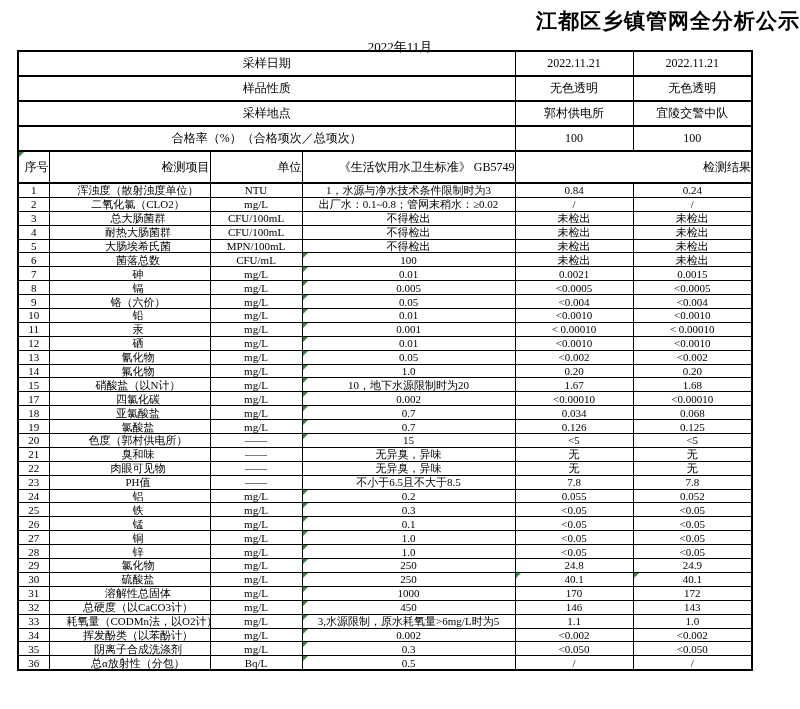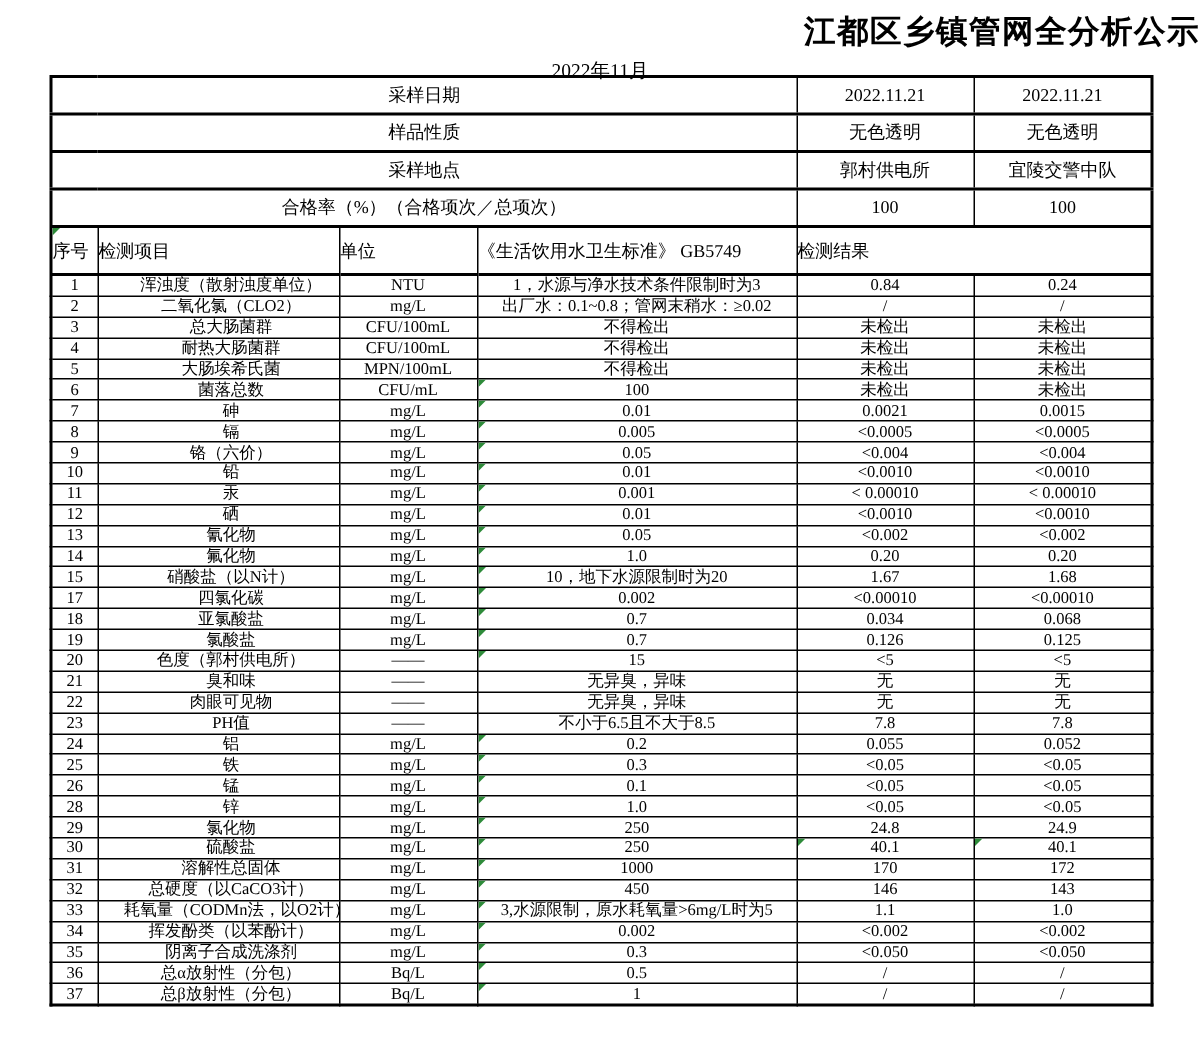--- a/index.html
+++ b/index.html
@@ -9,34 +9,34 @@
     position:relative;overflow:hidden;
   }
   .page-title{
     text-align:right;font-size:21px;font-weight:bold;
     margin:7px 0 0 0;letter-spacing:1px;
   }
   .page-subtitle{
     text-align:center;font-size:13px;margin-top:3px;
   }
   table.report{
-    position:absolute;left:33px;top:50px;width:734px;
+    position:absolute;left:17px;top:50px;width:734px;
     border-collapse:collapse;table-layout:fixed;
     border:2px solid #000;
   }
   td{
     border:1px solid #000;overflow:hidden;white-space:nowrap;
     position:relative;padding:0;vertical-align:middle;
   }
   tr.info-row td{
     height:23px;font-size:12px;text-align:center;
     border-top-width:2px;border-bottom-width:2px;
   }
   tr.head-row td{
-    height:30px;font-size:12px;text-align:left;font-weight:normal;
+    height:30px;font-size:12px;text-align:right;font-weight:normal;
     border-bottom-width:2px;border-top-width:2px;
   }
   tr.data-row td{
     height:12.9px;font-size:11px;line-height:12px;text-align:center;
   }
   td.c-item{text-align:left;padding-left:17px;}
   .gmark{
     position:absolute;top:0;left:0;width:0;height:0;
     border-top:5px solid #2e8b3a;border-right:5px solid transparent;
     pointer-events:none;
@@ -281,20 +281,28 @@
       </tr>
       <tr class="data-row">
         <td class="c-no"><span>26</span></td>
         <td class="c-item"><span>锰</span></td>
         <td class="c-unit"><span>mg/L</span></td>
         <td class="c-std"><span class="gmark"></span><span>0.1</span></td>
         <td class="c-res"><span>&lt;0.05</span></td>
         <td class="c-res"><span>&lt;0.05</span></td>
       </tr>
       <tr class="data-row">
+        <td class="c-no"><span>27</span></td>
+        <td class="c-item"><span>铜</span></td>
+        <td class="c-unit"><span>mg/L</span></td>
+        <td class="c-std"><span class="gmark"></span><span>1.0</span></td>
+        <td class="c-res"><span>&lt;0.05</span></td>
+        <td class="c-res"><span>&lt;0.05</span></td>
+      </tr>
+      <tr class="data-row">
         <td class="c-no"><span>28</span></td>
         <td class="c-item"><span>锌</span></td>
         <td class="c-unit"><span>mg/L</span></td>
         <td class="c-std"><span class="gmark"></span><span>1.0</span></td>
         <td class="c-res"><span>&lt;0.05</span></td>
         <td class="c-res"><span>&lt;0.05</span></td>
       </tr>
       <tr class="data-row">
         <td class="c-no"><span>29</span></td>
         <td class="c-item"><span>氯化物</span></td>
@@ -352,22 +360,14 @@
         <td class="c-res"><span>&lt;0.050</span></td>
       </tr>
       <tr class="data-row">
         <td class="c-no"><span>36</span></td>
         <td class="c-item"><span>总α放射性（分包）</span></td>
         <td class="c-unit"><span>Bq/L</span></td>
         <td class="c-std"><span class="gmark"></span><span>0.5</span></td>
         <td class="c-res"><span>/</span></td>
         <td class="c-res"><span>/</span></td>
       </tr>
-      <tr class="data-row">
-        <td class="c-no"><span>37</span></td>
-        <td class="c-item"><span>总β放射性（分包）</span></td>
-        <td class="c-unit"><span>Bq/L</span></td>
-        <td class="c-std"><span class="gmark"></span><span>1</span></td>
-        <td class="c-res"><span>/</span></td>
-        <td class="c-res"><span>/</span></td>
-      </tr>
     </tbody>
 </table>
 
 </body></html>

